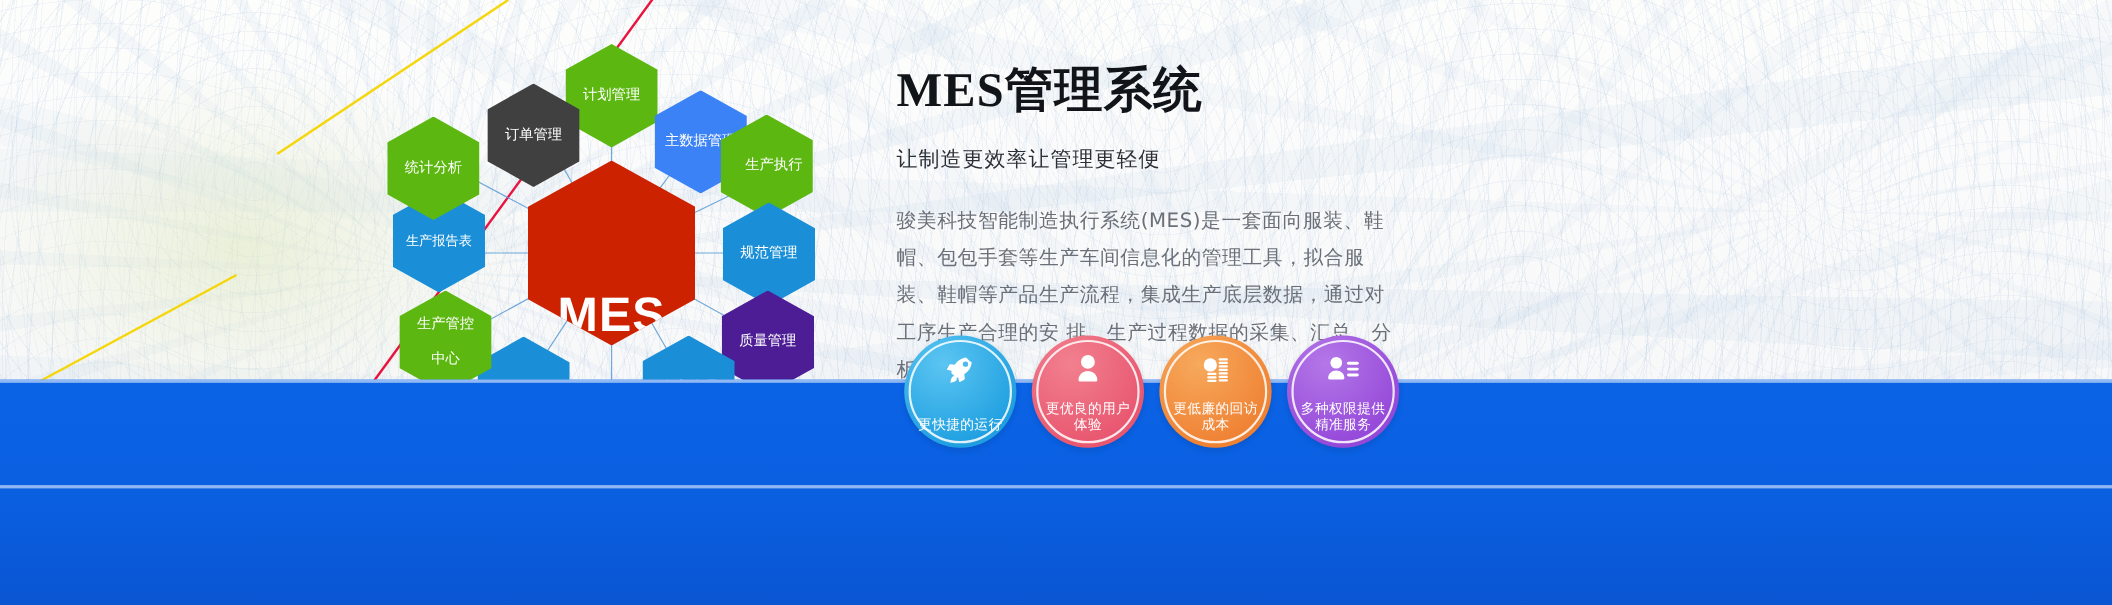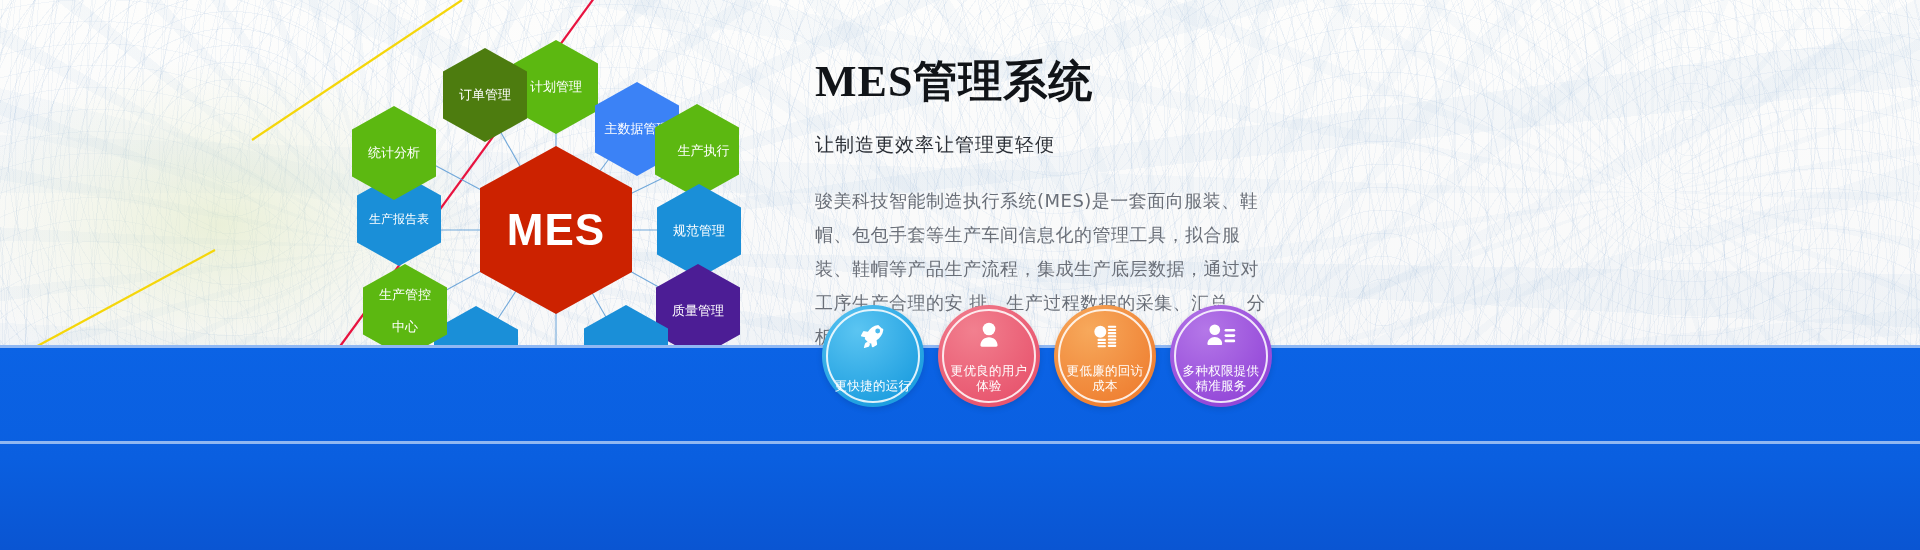--- a/index.html
+++ b/index.html
@@ -65,21 +65,21 @@
     position:absolute;
     clip-path:polygon(50% 0%, 100% 25%, 100% 75%, 50% 100%, 0% 75%, 0% 25%);
     display:flex; align-items:center; justify-content:center;
     color:#ffffff; text-align:center; line-height:1.22;
     font-family:"DejaVu Sans","Liberation Sans",sans-serif;
   }
   .hex span { display:block; padding:0 6px; }
   .hex.small { width:84px; height:94px; font-size:13px; }
   .hex.center {
     width:152px; height:168px; font-size:44px; font-weight:bold;
-    letter-spacing:1px; font-family:"Liberation Sans","DejaVu Sans",sans-serif;
+    letter-spacing:1px; font-family:"Liberation Sans","DejaVu Sans",sans-serif;align-items:flex-end;
   }
   .spokes { position:absolute; left:0; top:0; width:820px; height:460px; pointer-events:none; }
 
   
   .right { position:absolute; left:815px; top:58px; width:700px; }
   .title {
     font-family:"Liberation Serif","DejaVu Serif",serif;
     font-weight:bold; font-size:44px; color:#111418; letter-spacing:1px;
     line-height:1.08;
   }
@@ -206,21 +206,21 @@
     </div>
 
     <div class="hex small" style="left:357px; top:172px; background:#1a8fd8;">
       <span style="font-size:12px;">生产报告表</span>
     </div>
 
     <div class="hex small" style="left:352px; top:106px; background:#5cb811;">
       <span>统计分析</span>
     </div>
 
-    <div class="hex small" style="left:443px; top:48px; background:#4d7c0f;">
+    <div class="hex small" style="left:443px; top:76px; background:#404040;">
       <span>订单管理</span>
     </div>
   </div>
 
   <div class="blue-band">
     <div class="band-line" style="top:0;"></div>
     <div class="band-line" style="top:96px;"></div>
   </div>
 
   <div class="right">

